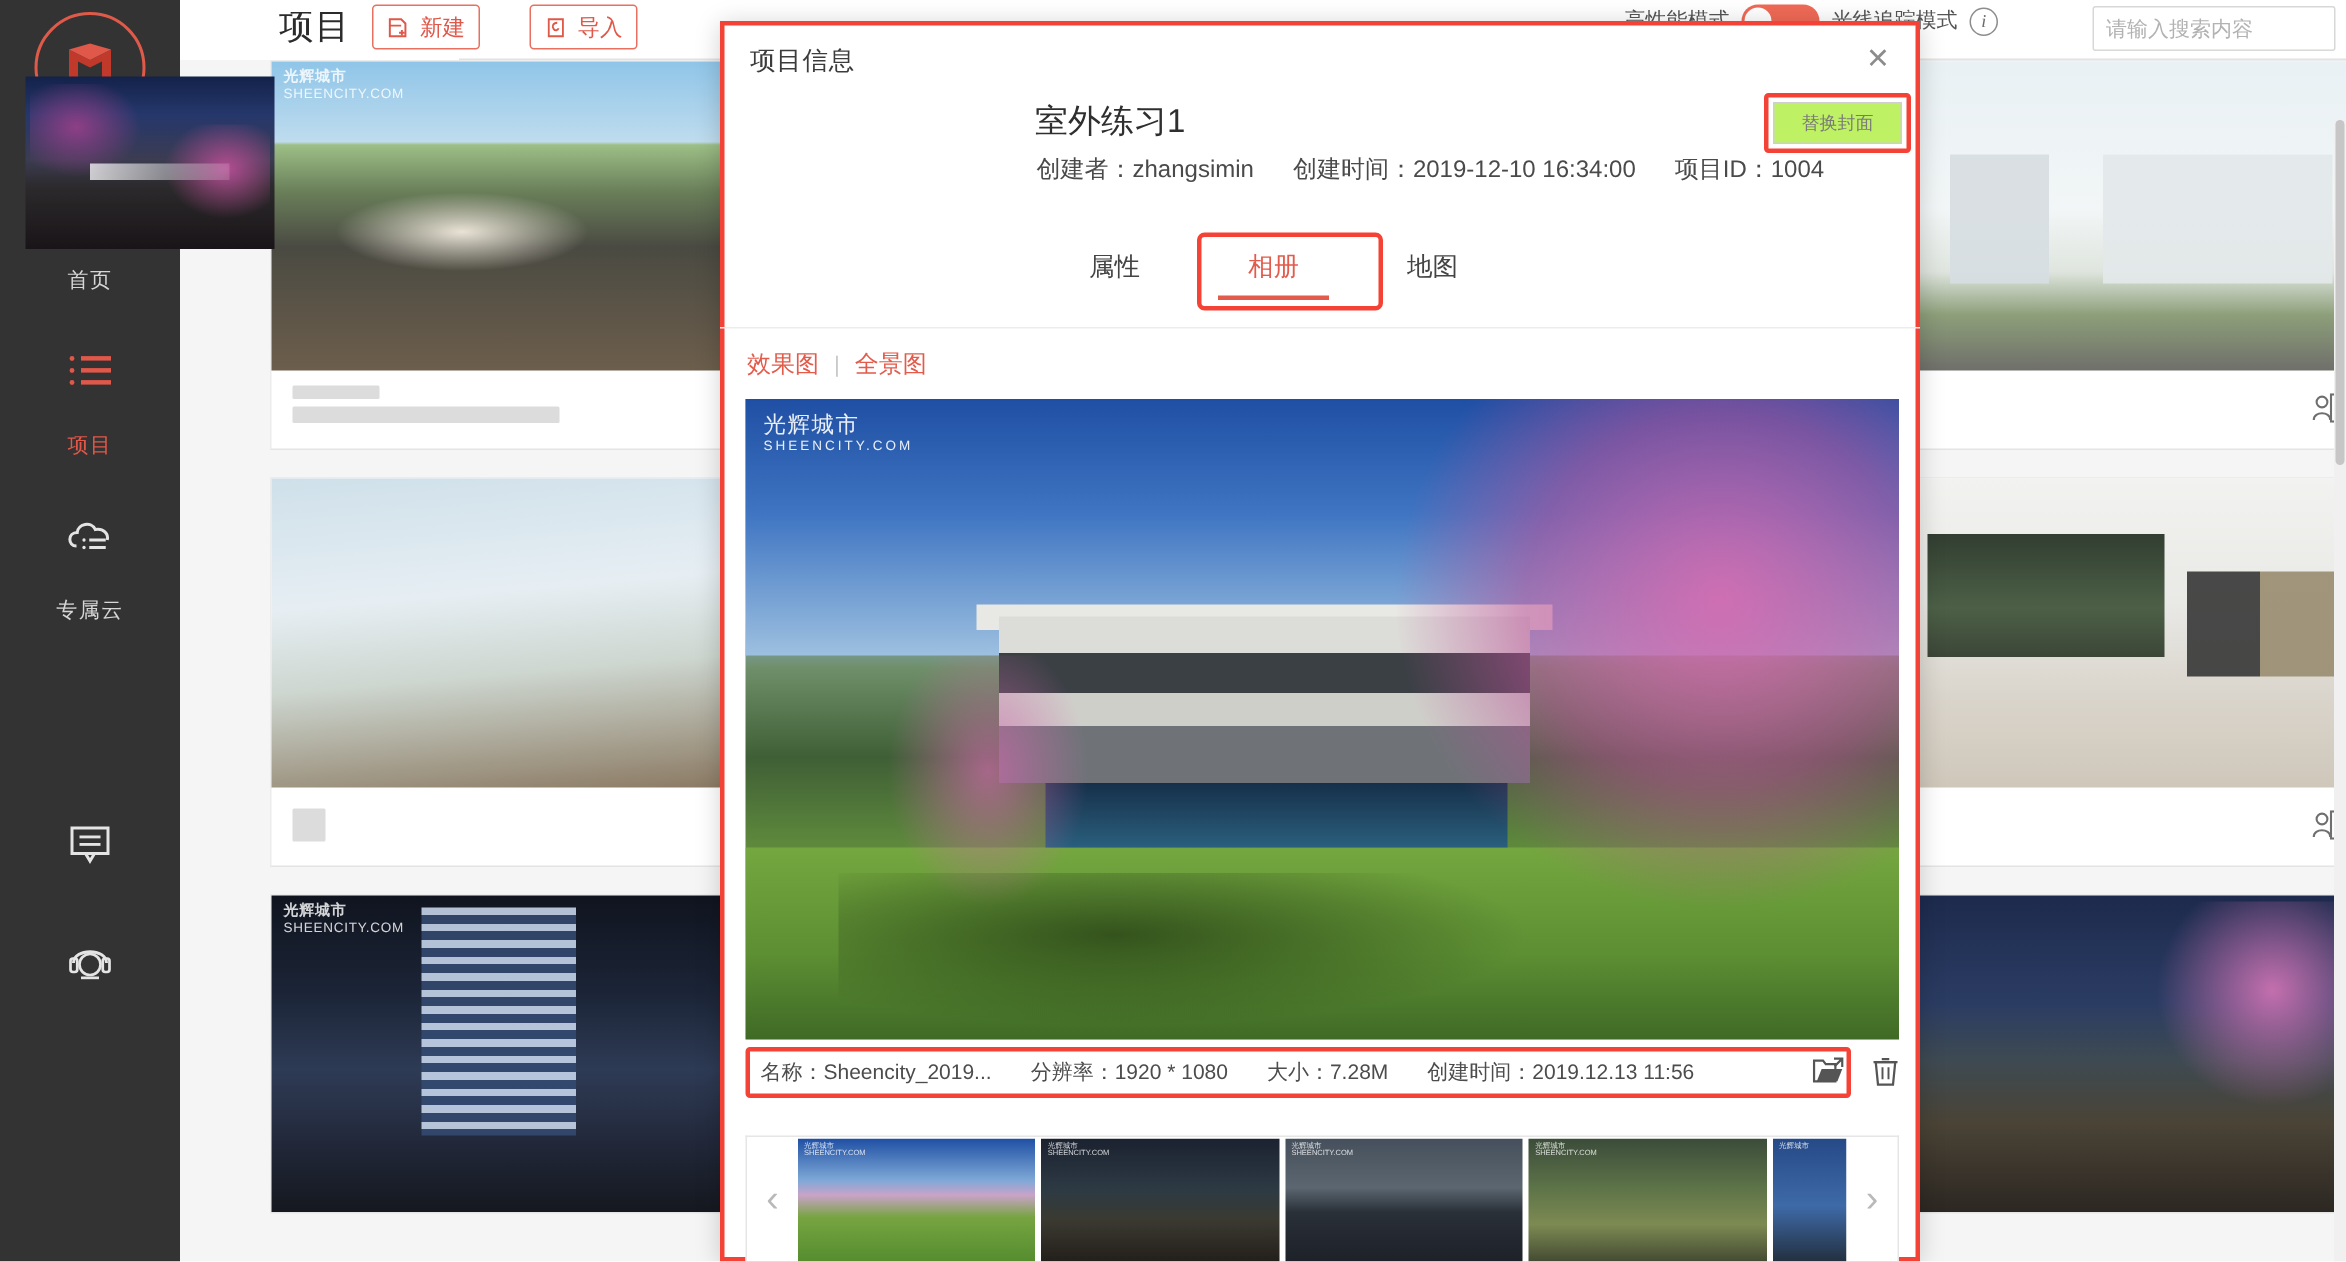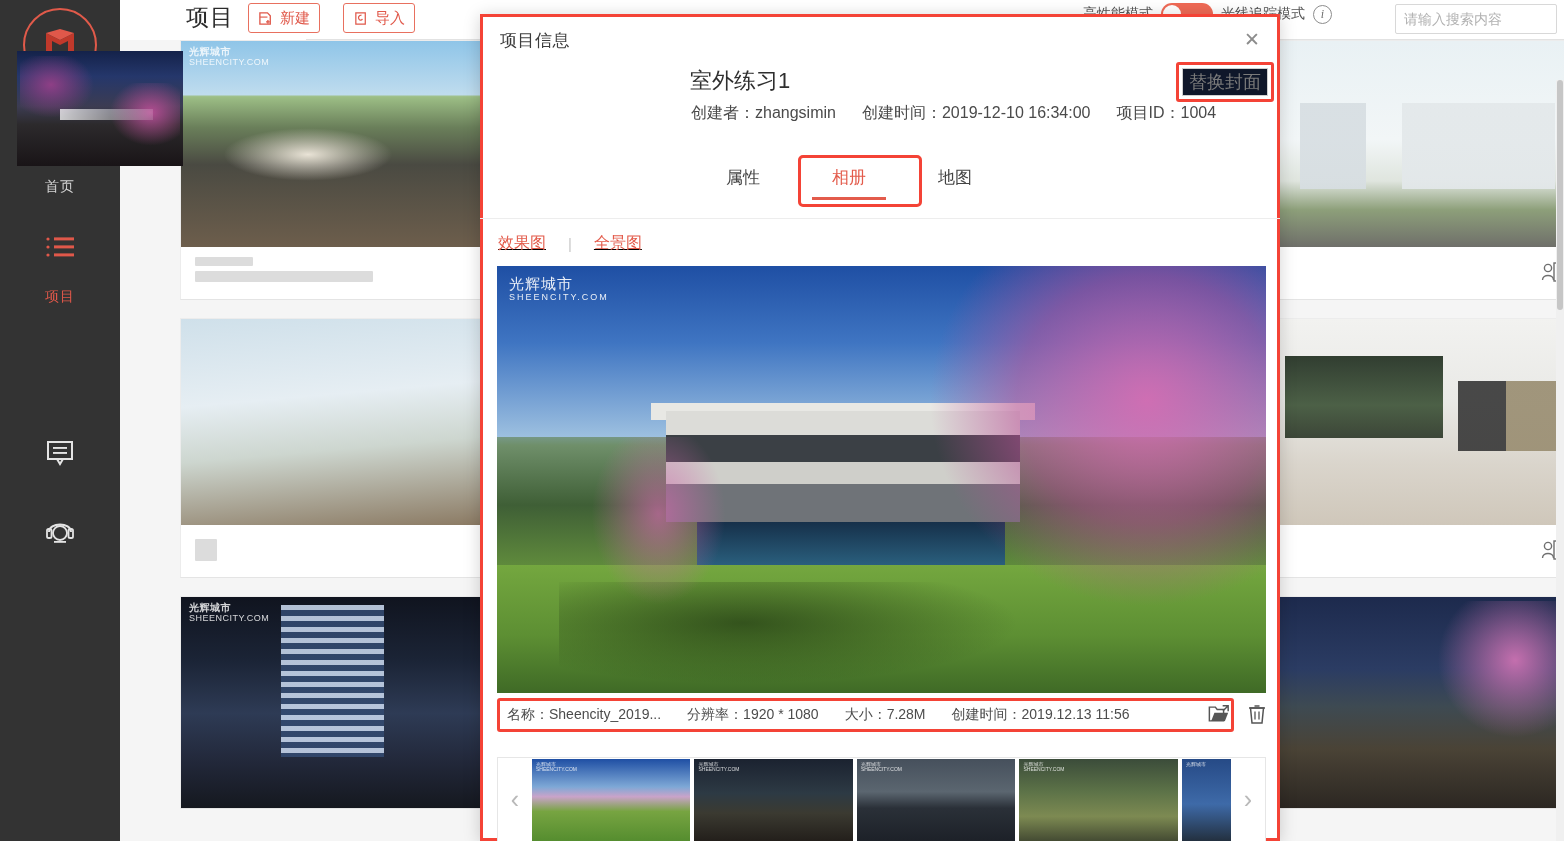--- a/index.html
+++ b/index.html
@@ -53,21 +53,21 @@
     font-size: 23px; color: #2b2b2b; letter-spacing: 1px;
   }
   .tb-btn {
     position: absolute; top: 3px; height: 30px;
     border: 1px solid #e8705f; border-radius: 3px;
     color: #e0584a; font-size: 15px;
     display: flex; align-items: center; gap: 5px;
     padding: 0 9px; background: #fff; cursor: pointer;
   }
   #btn-new    { left: 128px; }
-  #btn-import { left: 223px; }
+  #btn-import { left: 233px; }
   .tb-ico { width: 17px; height: 17px; }
 
   #perf-group {
     position: absolute; left: 963px; top: 3px;
     display: flex; align-items: center; gap: 8px;
     font-size: 14px; color: #555;
   }
   .switch {
     width: 52px; height: 22px; border-radius: 11px;
     background: #ef6a56; position: relative; cursor: pointer;
@@ -191,22 +191,22 @@
     display: flex; gap: 26px; white-space: nowrap;
   }
   #replace-cover-hl {
     position: absolute; left: 1176px; top: 62px;
     width: 98px; height: 40px;
     border: 3px solid #f44336; border-radius: 3px;
   }
   #btn-replace-cover {
     position: absolute; left: 1182px; top: 68px;
     width: 86px; height: 28px;
-    border: 1px solid #cfcfcf; background: #0f172a;
-    color: #7a7a7a; font-size: 18px; cursor: pointer;
+    border: 1px solid #cfcfcf; background: #bef264;
+    color: #7a7a7a; font-size: 12px; cursor: pointer;
     display: flex; align-items: center; justify-content: center;
     font-family: "Liberation Sans", sans-serif;
   }
 
   #tabs { position: absolute; left: 690px; top: 158px; display: flex; gap: 0; }
   .mtab {
     width: 106px; height: 38px; display: flex; align-items: center;
     justify-content: center; font-size: 17px; color: #444; cursor: pointer;
     position: relative;
   }
@@ -217,21 +217,21 @@
   }
   #tab-hl {
     position: absolute; left: 798px; top: 155px;
     width: 124px; height: 52px; border: 3px solid #f44336; border-radius: 5px;
   }
 
   #modal-divider {
     position: absolute; left: 480px; top: 218px; width: 800px; height: 1px;
     background: #ededed;
   }
-  #subtabs { position: absolute; left: 498px; top: 233px; display: flex; align-items: center; gap: 22px; text-decoration: underline; }
+  #subtabs { position: absolute; left: 498px; top: 233px; display: flex; align-items: center; gap: 10px; }
   .subtab { font-size: 16px; color: #e35b4b; cursor: pointer; }
   .subsep { color: #c9c9c9; font-size: 15px; }
 
   #preview {
     position: absolute; left: 497px; top: 266px;
     width: 769px; height: 427px; overflow: hidden;
     background: linear-gradient(180deg,#2756a6 0%,#4a7fc8 22%,#8db4dc 34%,#6f8f6a 42%,#3f5f36 56%,#5f8a3c 70%,#7eb049 88%,#6d9a42 100%);
   }
   #preview .sky-grad{position:absolute;left:0;top:0;width:100%;height:40%;
      background:linear-gradient(180deg,#1f4fa4 0%,#3f75c2 45%,#9dc0e0 100%);}
@@ -328,20 +328,32 @@
           <circle cx="5" cy="13" r="1.6" fill="#e0584a"></circle>
             <rect x="11" y="11.4" width="20" height="3" fill="#e0584a"></rect>
           <circle cx="5" cy="21" r="1.6" fill="#e0584a"></circle>
             <rect x="11" y="19.4" width="20" height="3" fill="#e0584a"></rect>
         </svg>
       </span>
       <span class="nav-label">项目</span>
     </div>
 
 
+    <div class="nav-item" id="nav-cloud">
+      <span class="nav-icon">
+        <svg width="36" height="28" viewBox="0 0 36 28">
+            <path d="M9 21 C3 21 3 12 9.5 12 C10 6 19 4.5 21.5 10 C27 9 30.5 13 29.5 17" fill="none" stroke="#e4e4e4" stroke-width="2"></path>
+            <circle cx="14" cy="17" r="1.1" fill="#e4e4e4"></circle>
+            <rect x="17.5" y="16" width="11" height="2" fill="#e4e4e4"></rect>
+            <circle cx="14" cy="22" r="1.1" fill="#e4e4e4"></circle>
+            <rect x="17.5" y="21" width="11" height="2" fill="#e4e4e4"></rect>
+          </svg>
+      </span>
+      <span class="nav-label">专属云</span>
+    </div>
 
 
     <div class="nav-item" id="nav-msg">
       <span class="nav-icon">
         <svg width="34" height="30" viewBox="0 0 34 30">
             <rect x="5" y="4" width="24" height="17" fill="none" stroke="#e4e4e4" stroke-width="2"></rect>
             <path d="M14 21 L17 26 L20 21" fill="none" stroke="#e4e4e4" stroke-width="2"></path>
             <rect x="10" y="9" width="14" height="1.9" fill="#e4e4e4"></rect>
             <rect x="10" y="14" width="14" height="1.9" fill="#e4e4e4"></rect>
           </svg>

